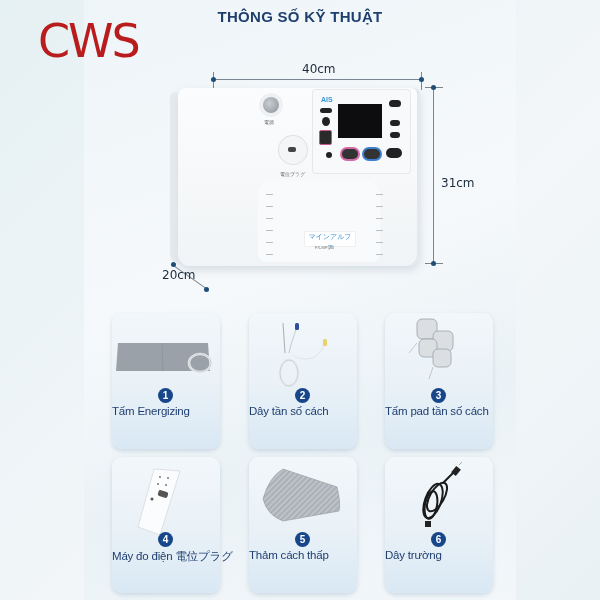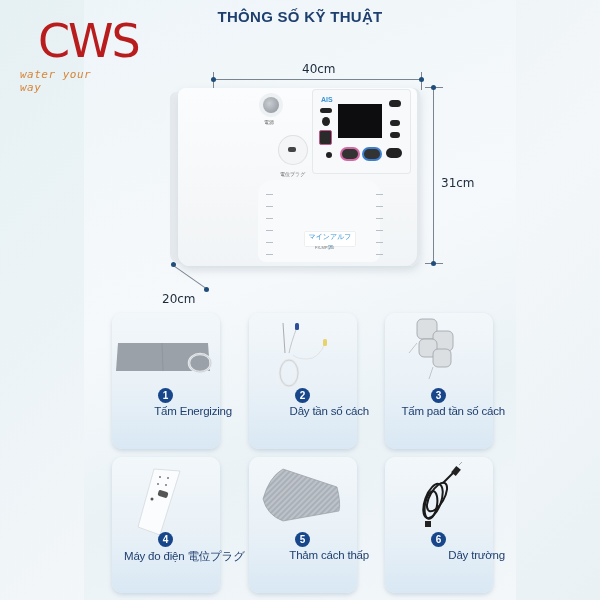--- a/index.html
+++ b/index.html
@@ -80,32 +80,31 @@
     position: absolute; width: 108px; height: 136px; border-radius: 10px;
     background: linear-gradient(180deg, #f2f7fa 0%, #e9f1f7 55%, #d9e8f4 100%);
     box-shadow: 0 2px 4px rgba(140,160,180,0.35);
   }
   .card-img { position: absolute; left: 0; top: 0; width: 108px; height: 80px; }
   .badge {
     position: absolute; top: 75px; left: 46px; width: 15px; height: 15px; border-radius: 50%;
     background: #17468a; color: #fff; font-size: 10px; font-weight: bold; text-align: center; line-height: 15px;
   }
   .card-label {
-    position: absolute; top: 92px; left: 12px; width: 108px; text-align: right;
+    position: absolute; top: 92px; left: 0; width: 108px; text-align: left;
     font-size: 11.5px; color: #1f3f6f; white-space: nowrap; letter-spacing: -0.2px;
   }
 </style>
 </head>
 <body>
 
 <div class="panel"></div>
 
 <div class="logo">
   <div class="logo-text">CWS</div>
-  <div class="logo-tag">water your way</div>
 </div>
 
 <div class="title">THÔNG SỐ KỸ THUẬT</div>
 
 <div class="dimline" style="left:213px;top:79px;width:209px;height:1px;"></div>
 <div class="dimline" style="left:213px;top:72px;width:1px;height:18px;"></div>
 <div class="dimline" style="left:421px;top:72px;width:1px;height:18px;"></div>
 <div class="dot" style="left:211px;top:77px;"></div>
 <div class="dot" style="left:419px;top:77px;"></div>
 <div class="dim-label" style="left:302px;top:62px;">40cm</div>
@@ -113,21 +112,21 @@
 <div class="dimline" style="left:433px;top:87px;width:1px;height:176px;"></div>
 <div class="dimline" style="left:425px;top:87px;width:18px;height:1px;"></div>
 <div class="dimline" style="left:425px;top:263px;width:18px;height:1px;"></div>
 <div class="dot" style="left:431px;top:85px;"></div>
 <div class="dot" style="left:431px;top:261px;"></div>
 <div class="dim-label" style="left:441px;top:176px;">31cm</div>
 
 <div class="dimline" style="left:172px;top:264px;width:44px;height:1px;transform:rotate(35deg);transform-origin:0 0;"></div>
 <div class="dot" style="left:171px;top:262px;"></div>
 <div class="dot" style="left:204px;top:287px;"></div>
-<div class="dim-label" style="left:162px;top:292px;">20cm</div>
+<div class="dim-label" style="left:162px;top:268px;">20cm</div>
 
 <div class="device-side"></div>
 <div class="device"></div>
 <div class="power-btn"></div>
 <div class="power-lbl">電源</div>
 <div class="plug-circle"></div>
 <div class="plug-hole"></div>
 <div class="plug-lbl">電位プラグ</div>
 <div class="ctrl-panel"></div>
 <div class="ais">AIS</div>

